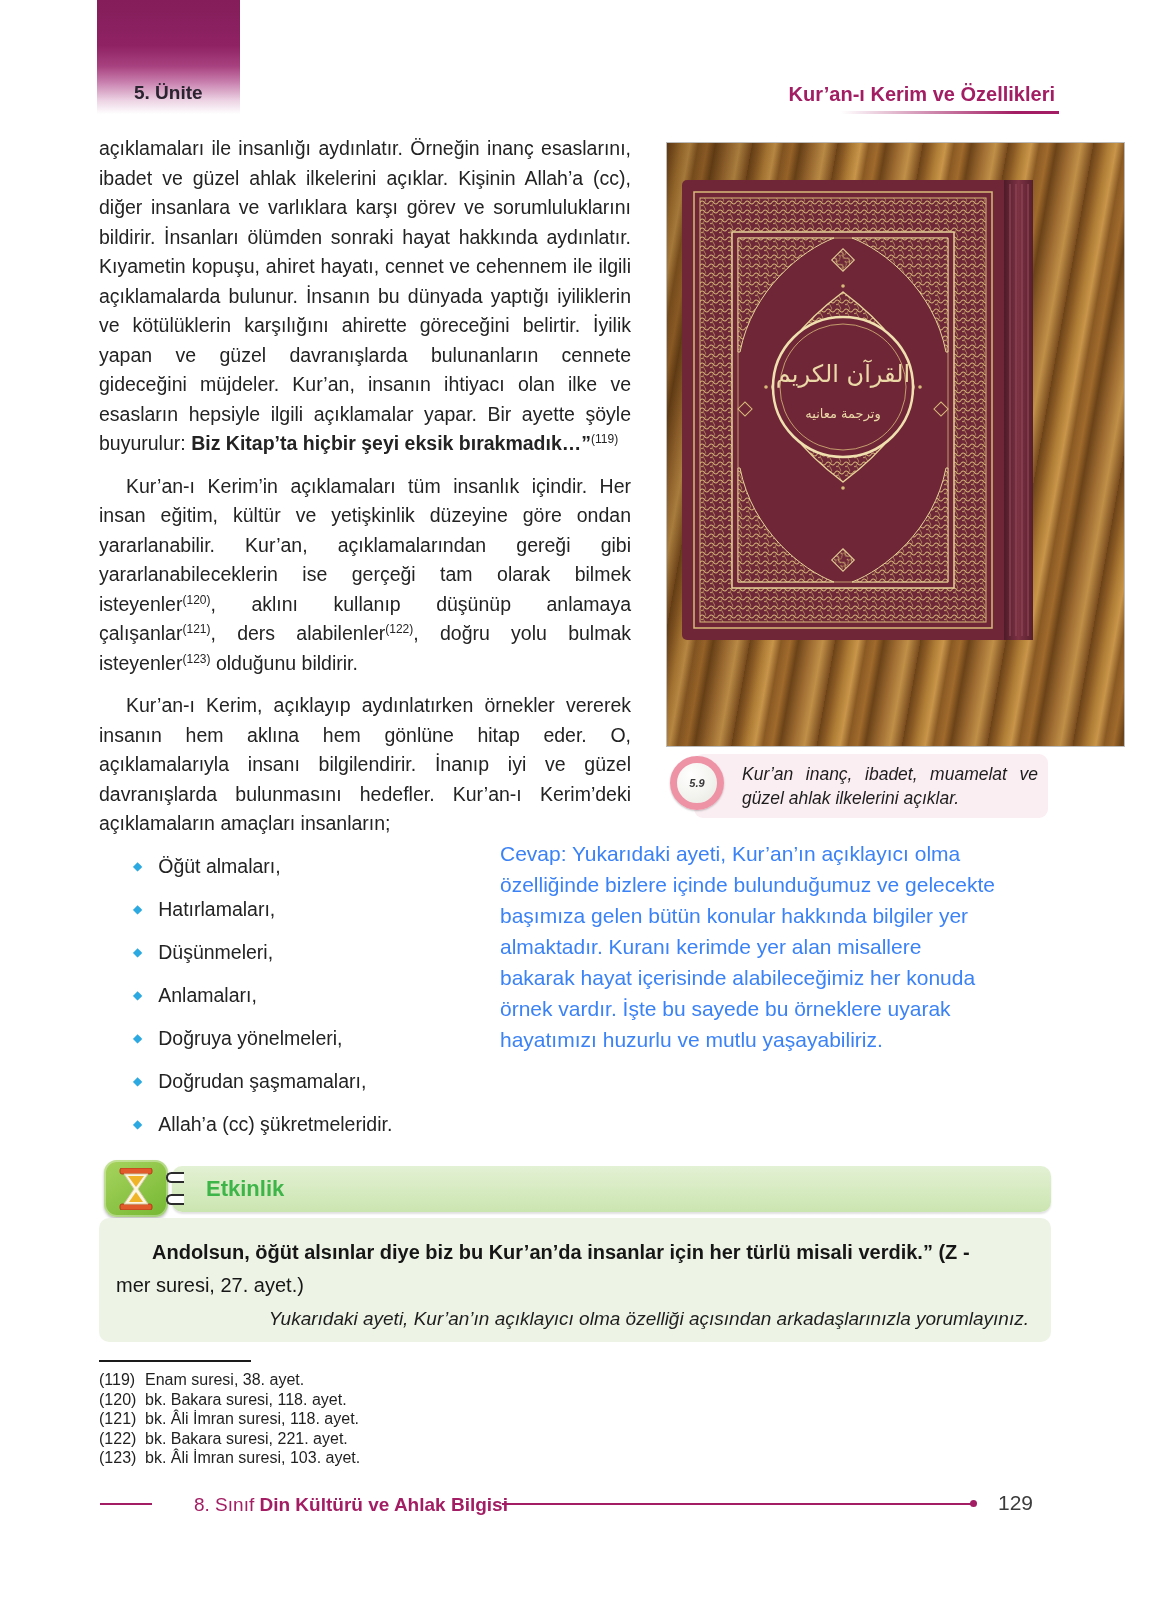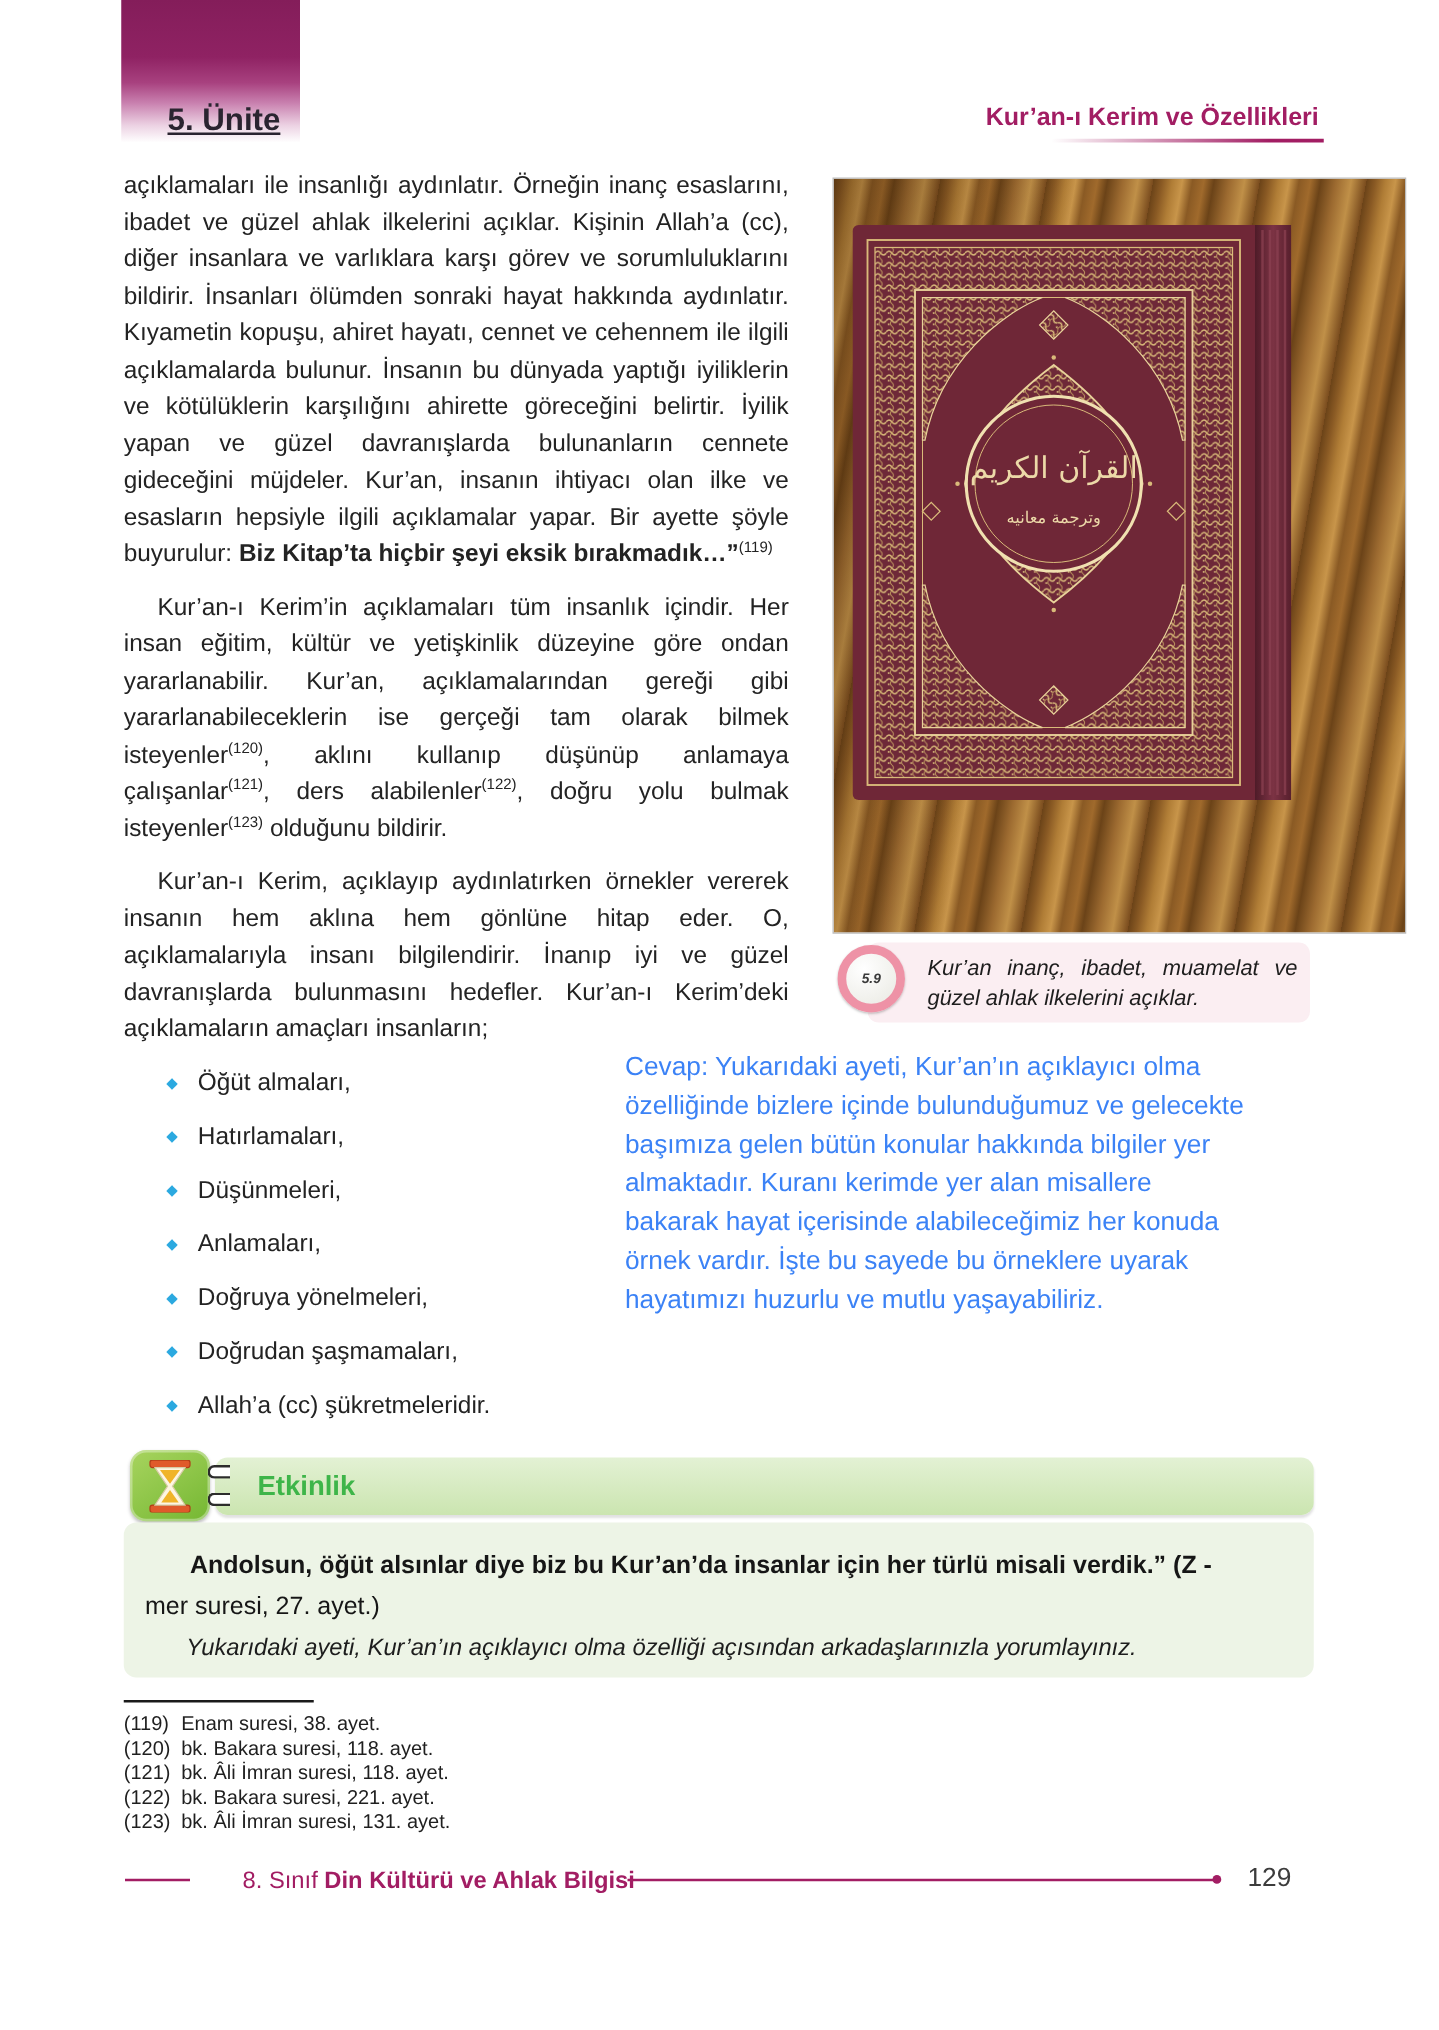--- a/index.html
+++ b/index.html
@@ -2,21 +2,21 @@
 <html><head>
 <meta charset="utf-8">
 <style>
   html,body{margin:0;padding:0;background:#ffffff;}
   .page{position:relative;width:1151px;height:1624px;background:#fff;overflow:hidden;
         font-family:"Liberation Sans", sans-serif;color:#232323;}
 
   
   .unit-tab{position:absolute;left:97px;top:0;width:143px;height:114px;
     background:linear-gradient(to bottom,#841d5a 0%,#8f2263 40%,#a8417f 58%,#c87fae 72%,#ecd2e3 88%,#ffffff 100%);}
-  .unit-label{position:absolute;left:37px;top:82px;font-size:25px;font-weight:600;color:#2a2430;text-decoration:underline;}
+  .unit-label{position:absolute;left:37px;top:82px;font-size:19px;font-weight:600;color:#2a2430;}
   .header-title{position:absolute;right:96px;top:83px;font-size:20px;font-weight:bold;color:#a21d63;}
   .header-underline{position:absolute;right:92px;top:111px;width:218px;height:3px;
     background:linear-gradient(to right,rgba(162,29,99,0),#a21d63 80%);}
 
   
   .article{position:absolute;left:99px;top:134px;width:532px;font-size:19.5px;line-height:29.5px;text-align:justify;}
   .article p{margin:0 0 13px 0;}
   .article p.indent{text-indent:27px;}
   .article sup{font-size:12px;line-height:0;}
   .b{font-weight:bold;}
@@ -53,21 +53,21 @@
   .staple{position:absolute;width:18px;height:11px;border:2.5px solid #2c2c2c;border-right:none;border-radius:6px 0 0 6px;background:#fff;box-sizing:border-box;}
   .staple.s1{left:166px;top:1172px;}
   .staple.s2{left:166px;top:1194px;}
   .act-title{position:absolute;left:206px;top:1176px;font-size:22px;font-weight:bold;color:#3eb549;}
   .act-button{position:absolute;left:712px;top:1170px;width:315px;height:30px;border-radius:15px;
     background:linear-gradient(#dde0da,#b7bbb3);border:1px solid #8f958d;box-sizing:border-box;
     display:flex;align-items:center;justify-content:center;font-size:17.5px;font-weight:bold;color:#1c1c1c;cursor:pointer;}
   .act-body{position:absolute;left:99px;top:1218px;width:952px;height:124px;background:#edf4e6;border-radius:10px;box-sizing:border-box;}
   .act-quote{position:absolute;left:17px;top:18px;width:916px;font-size:20px;line-height:33px;color:#161616;}
   .act-quote .q1{font-weight:bold;padding-left:36px;}
-  .act-instruction{position:absolute;left:50px;top:90px;width:880px;font-size:19px;font-style:italic;color:#1d1d1d;}
+  .act-instruction{position:absolute;left:50px;top:90px;width:880px;font-size:19px;font-style:italic;color:#1d1d1d;text-align:right;}
 
   
   .fn-rule{position:absolute;left:99px;top:1360px;width:152px;height:2px;background:#1a1a1a;}
   .footnotes{position:absolute;left:99px;top:1370px;font-size:16px;line-height:19.6px;color:#1f1f1f;}
   .fn-row{display:flex;}
   .fn-num{width:46px;}
 
   
   .foot-line-short{position:absolute;left:100px;top:1503px;width:52px;height:2px;background:#a21d63;}
   .foot-title{position:absolute;left:194px;top:1494px;font-size:19px;color:#a21d63;}
@@ -214,21 +214,21 @@
     <div class="fn-row">
         <span class="fn-num">(121)</span>
         <span>bk. Âli İmran suresi, 118. ayet.</span>
       </div>
     <div class="fn-row">
         <span class="fn-num">(122)</span>
         <span>bk. Bakara suresi, 221. ayet.</span>
       </div>
     <div class="fn-row">
         <span class="fn-num">(123)</span>
-        <span>bk. Âli İmran suresi, 131. ayet.</span>
+        <span>bk. Âli İmran suresi, 103. ayet.</span>
       </div>
   </div>
 
   <div class="foot-line-short"></div>
   <div class="foot-title"><span>8. Sınıf </span><span class="bt">Din Kültürü ve Ahlak Bilgisi</span></div>
   <div class="foot-line-long"></div>
   <div class="foot-dot"></div>
   <div class="foot-page">129</div>
 
 </div>

